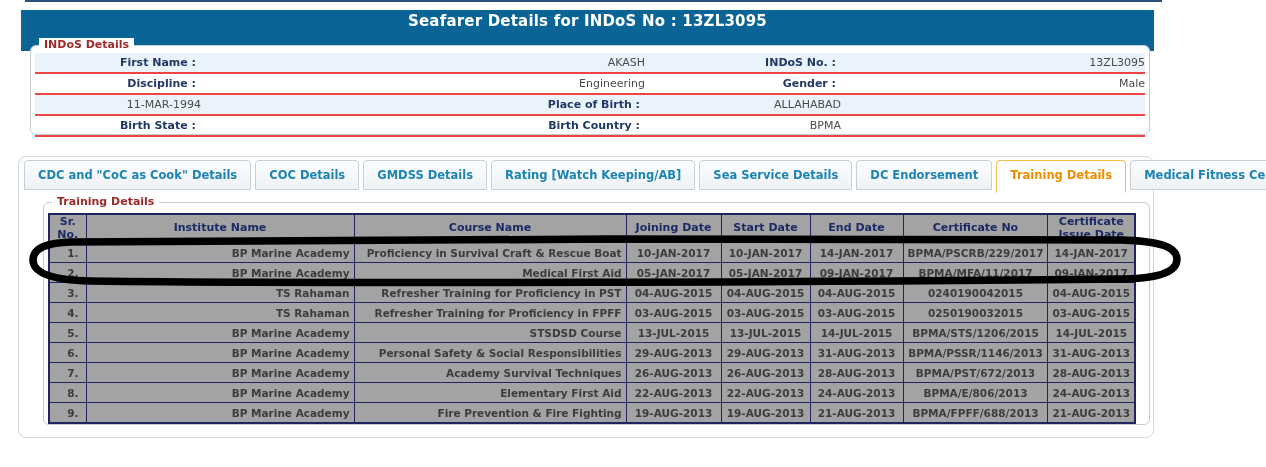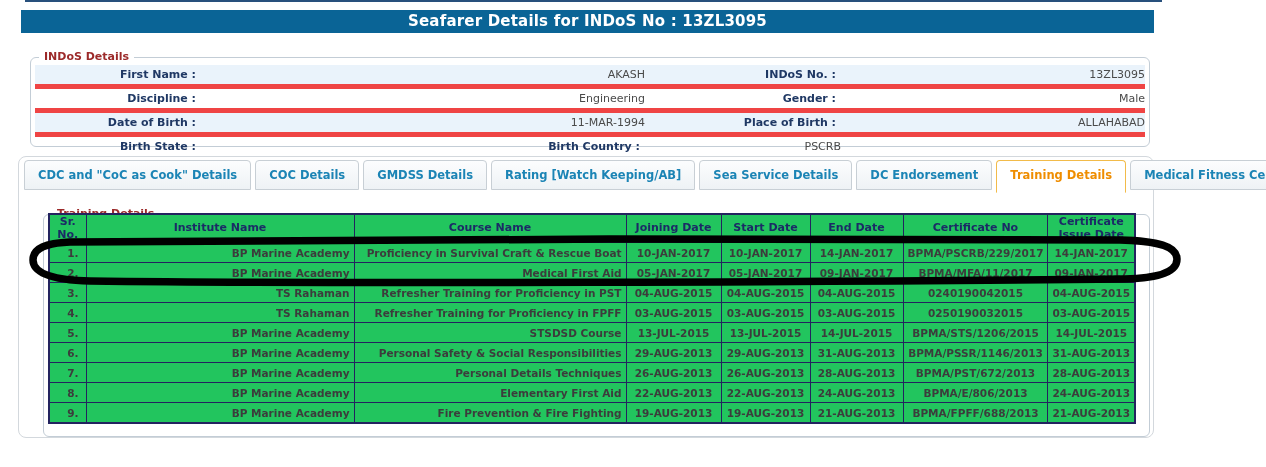--- a/index.html
+++ b/index.html
@@ -5,41 +5,41 @@
   html,body{margin:0;padding:0;}
   body{
     width:1266px;height:467px;position:relative;background:#ffffff;
     font-family:"DejaVu Sans","Liberation Sans",sans-serif;
     overflow:hidden;
   }
   
   .top-rule{position:absolute;left:25px;top:0;width:1137px;height:2px;background:#28507c;}
   
   .title-bar{
-    position:absolute;left:21px;top:10px;width:1133px;height:23px;
+    position:absolute;left:21px;top:10px;width:1133px;height:41px;
     background:#0a6496;color:#ffffff;font-size:15px;font-weight:bold;
     text-align:center;line-height:23px;letter-spacing:.2px;
   }
   
   .fieldset{
-    position:absolute;border:1px solid #c3cdd6;border-radius:6px;background:#fff;margin-top:12px;
+    position:absolute;border:1px solid #c3cdd6;border-radius:6px;background:#fff;
   }
   .legend{
     position:absolute;top:-8px;left:8px;background:#ffffff;padding:0 5px;
     color:#9c2a2a;font-size:11px;font-weight:bold;white-space:nowrap;
   }
   
   .indos{left:30px;top:45px;width:1118px;height:88px;}
   .indos-rows{position:absolute;left:4px;right:4px;top:7px;}
   .indos-row{
     display:grid;grid-template-columns:166px 444px 196px auto;
     height:19px;line-height:19px;font-size:11px;
   }
   .indos-row.alt{background:#eaf3fb;}
-  .indos-row{border-bottom:5px solid #ef4444;}
+  .indos-row{border-bottom:2px solid #ef4444;}
   .f-label{color:#1f3864;font-weight:bold;text-align:right;padding-right:5px;white-space:nowrap;}
   .f-value{color:#4a4a4a;text-align:right;padding-left:6px;white-space:nowrap;}
   
   .outer-panel{
     position:absolute;left:18px;top:156px;width:1134px;height:280px;
     border:1px solid #d3d8dd;border-radius:8px;background:#ffffff;
   }
   .tabs{position:absolute;left:24px;top:160px;display:flex;gap:4px;z-index:2;}
   .tab{
     height:28px;line-height:28px;padding:0 13px;border:1px solid #c8cfd5;
@@ -48,21 +48,21 @@
   }
   .tab.active{
     background:#ffffff;border:1px solid #f2bb4a;border-bottom-color:#ffffff;
     color:#ef8d00;height:31px;
   }
   
   .training{left:43px;top:202px;width:1105px;height:221px;}
   
   .train-table{
     position:absolute;left:48px;top:213px;border-collapse:collapse;table-layout:fixed;
-    border:2px solid #23235f;background:#22c55e;
+    border:2px solid #23235f;background:#a3a3a3;
   }
   .train-table th,.train-table td{border:1px solid #23235f;overflow:hidden;white-space:nowrap;}
   .train-table th{
     color:#1b2a66;font-size:11px;font-weight:bold;text-align:center;
     padding:1px 2px;height:24px;line-height:1.15;white-space:normal;
   }
   .train-table td{
     font-size:10.5px;font-weight:bold;color:#3c3c3c;height:15px;padding:2px 4px;
   }
   td.num{text-align:right;padding-right:7px;}
@@ -87,29 +87,28 @@
       <span class="f-label">INDoS No. :</span>
       <span class="f-value">13ZL3095</span>
     </div>
     <div class="indos-row">
       <span class="f-label">Discipline :</span>
       <span class="f-value">Engineering</span>
       <span class="f-label">Gender :</span>
       <span class="f-value">Male</span>
     </div>
     <div class="indos-row alt">
-      <span class="f-label">Date of Birth :</span>
       <span class="f-value">11-MAR-1994</span>
       <span class="f-label">Place of Birth :</span>
       <span class="f-value">ALLAHABAD</span>
     </div>
     <div class="indos-row">
       <span class="f-label">Birth State :</span>
       <span class="f-label">Birth Country :</span>
-      <span class="f-value">PSCRB</span>
+      <span class="f-value">BPMA</span>
     </div>
   </div>
 </div>
 
 <div class="outer-panel"></div>
 
 <div class="tabs">
   <div class="tab">CDC and "CoC as Cook" Details</div>
   <div class="tab">COC Details</div>
   <div class="tab">GMDSS Details</div>
@@ -204,21 +203,21 @@
       <td class="left">Personal Safety &amp; Social Responsibilities</td>
       <td class="center">29-AUG-2013</td>
       <td class="center">29-AUG-2013</td>
       <td class="center">31-AUG-2013</td>
       <td class="center">BPMA/PSSR/1146/2013</td>
       <td class="center">31-AUG-2013</td>
     </tr>
     <tr>
       <td class="num">7.</td>
       <td class="left">BP Marine Academy</td>
-      <td class="left">Personal Details Techniques</td>
+      <td class="left">Academy Survival Techniques</td>
       <td class="center">26-AUG-2013</td>
       <td class="center">26-AUG-2013</td>
       <td class="center">28-AUG-2013</td>
       <td class="center">BPMA/PST/672/2013</td>
       <td class="center">28-AUG-2013</td>
     </tr>
     <tr>
       <td class="num">8.</td>
       <td class="left">BP Marine Academy</td>
       <td class="left">Elementary First Aid</td>

